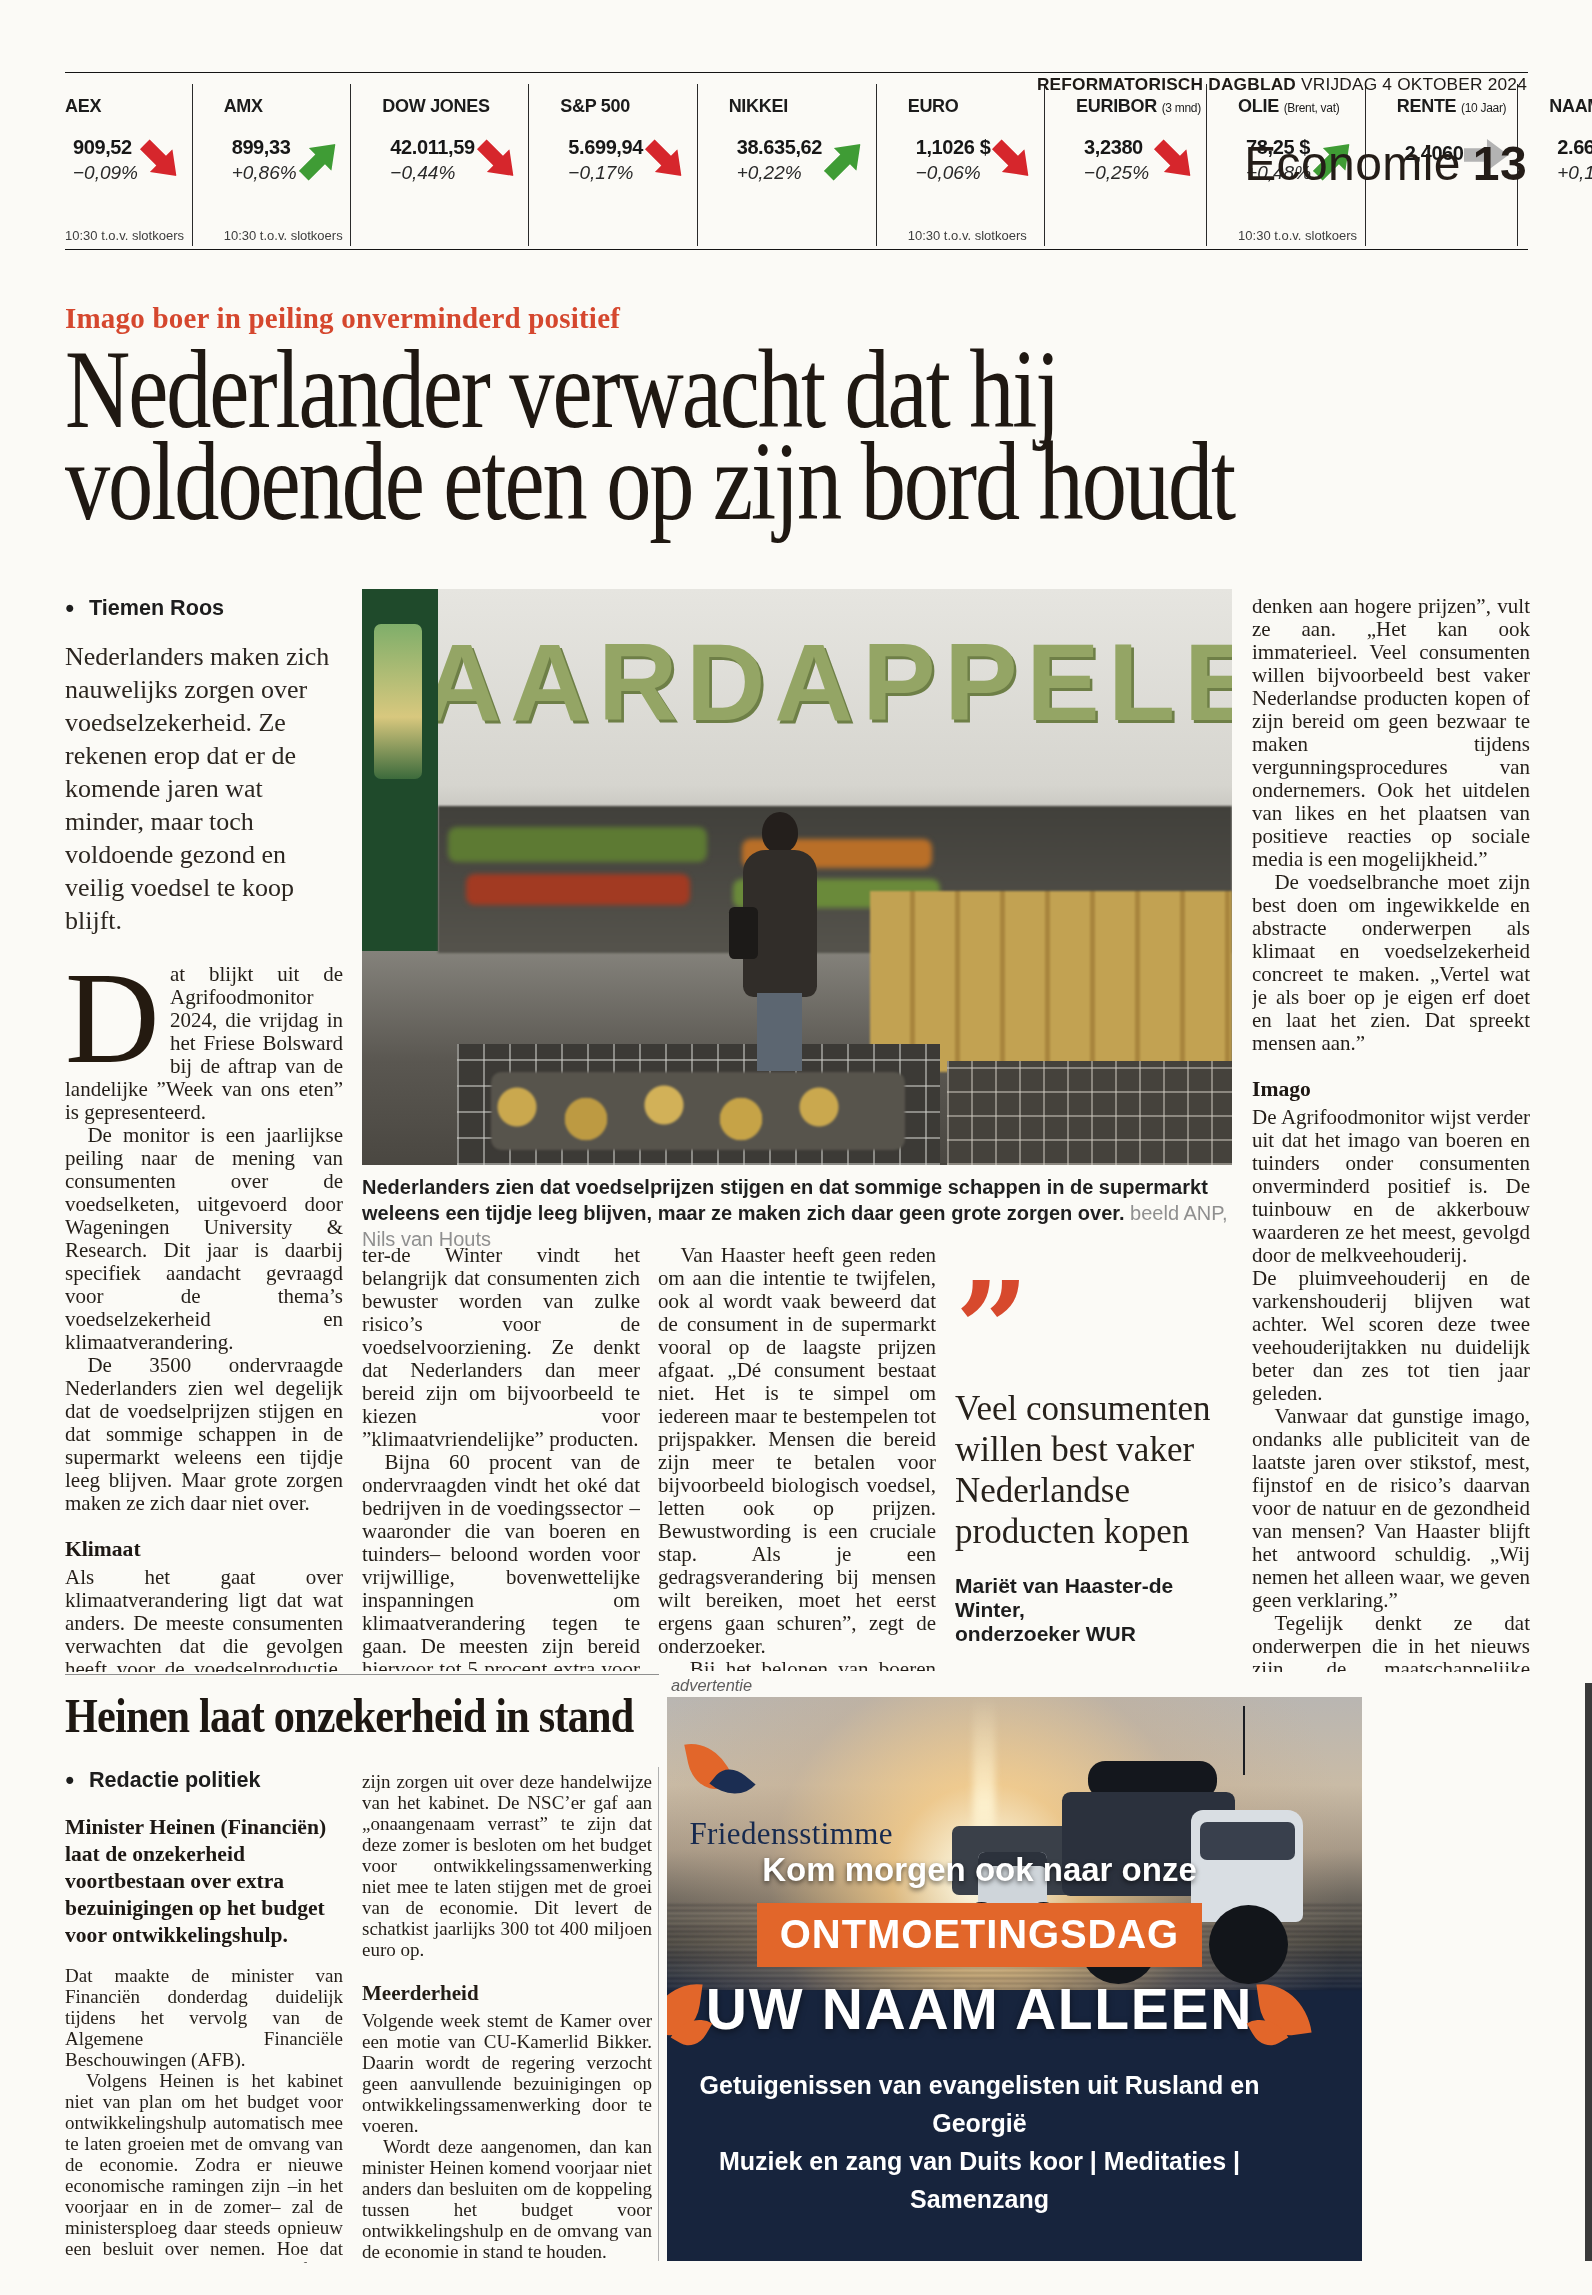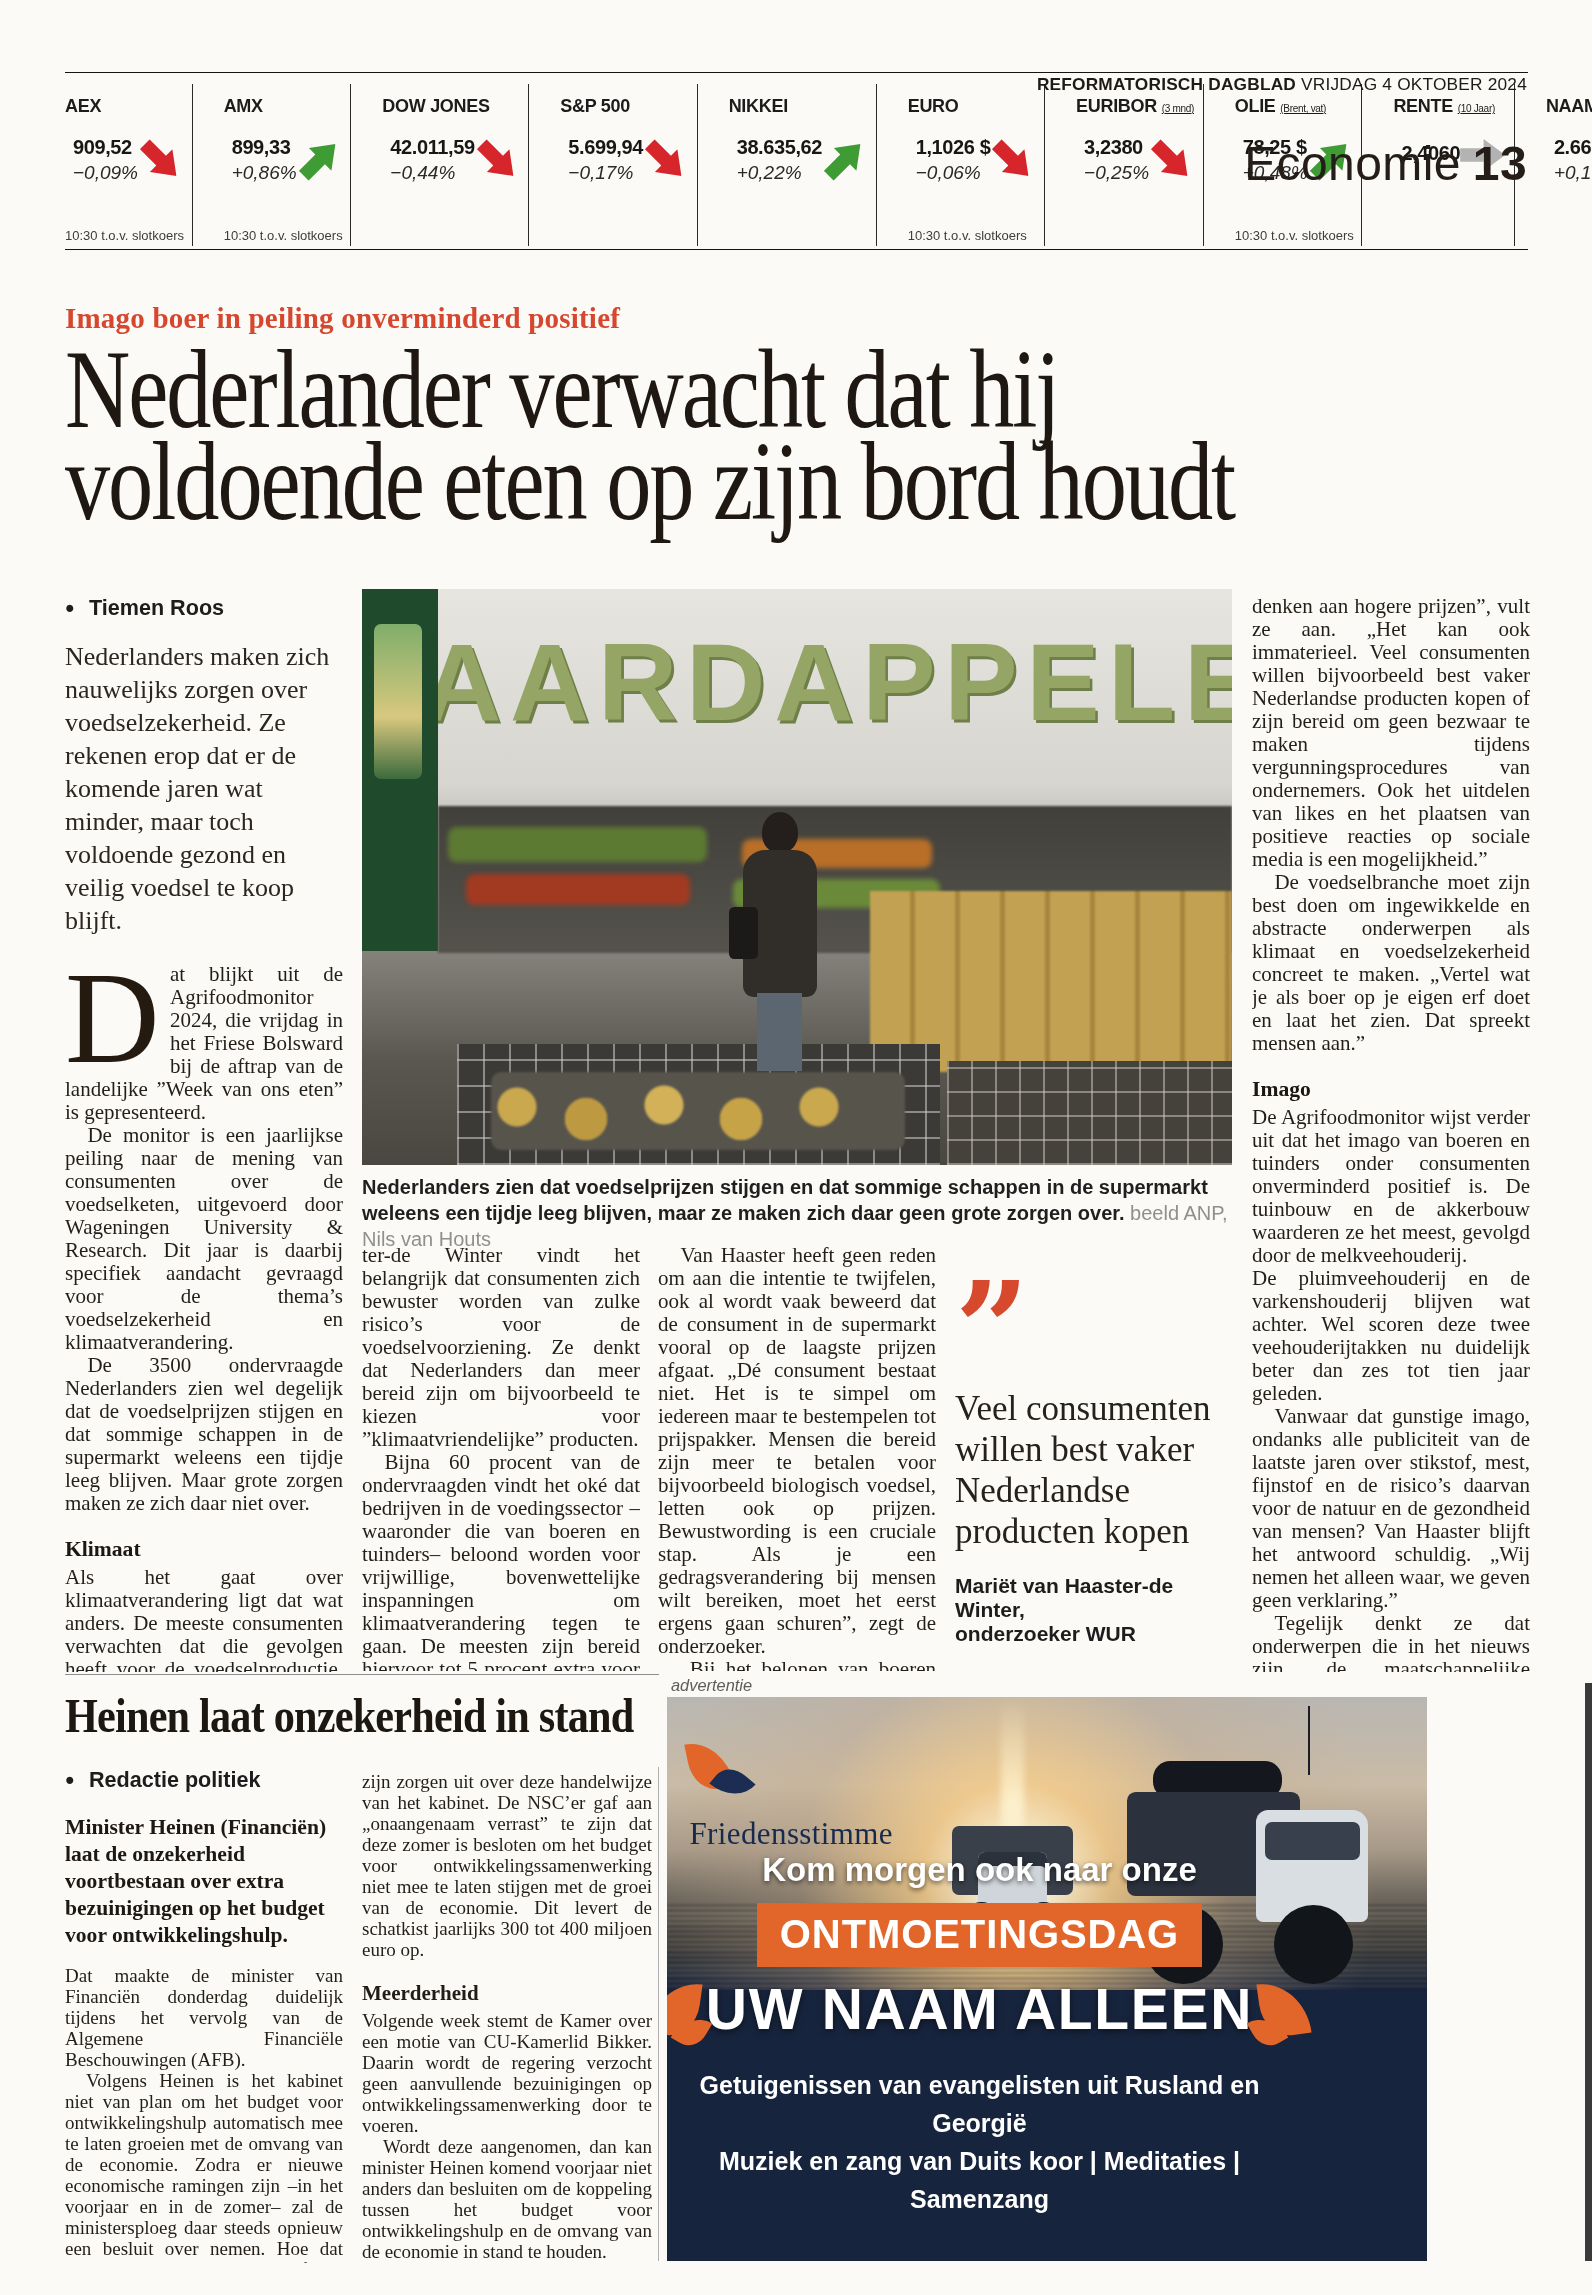--- a/index.html
+++ b/index.html
@@ -13,21 +13,21 @@
   
   .rule-top { position:absolute; left:65px; top:72px; width:1463px; border-top:1.7px solid #141414; }
   .rule-ticker-bottom { position:absolute; left:65px; top:249px; width:1463px; border-top:1.7px solid #141414; }
 
   
   .ticker { position:absolute; left:65px; top:84px; width:1103px; height:162px; display:flex; }
   .tcell { flex:1 1 0; padding:12px 5.2px 3.5px 10.4px; display:flex; flex-direction:column; }
   .tcell + .tcell { border-left:0.9px solid #2a2a2a;padding-left:31px; }
   .tcell:first-child { padding-left:0; }
   .tlabel { font-family:"Liberation Sans", sans-serif; font-weight:bold; font-size:18px; letter-spacing:-0.3px; color:#1c1c1c; white-space:nowrap; }
-  .tsub { font-weight:normal; font-size:10px;text-decoration:underline; }
+  .tsub { font-weight:normal; font-size:12px; }
   .trow { display:flex; align-items:center; margin-top:19px;margin-left:8px; }
   .tval { font-family:"Liberation Sans", sans-serif; font-weight:bold; font-size:20px; letter-spacing:-0.4px; color:#171717; white-space:nowrap; }
   .tchg { font-family:"Liberation Sans", sans-serif; font-style:italic; font-size:19px; color:#2a2a2a; margin-top:2.6px; white-space:nowrap; }
   .arrow { width:45px; height:38px; margin-left:auto; margin-right:3.5px; flex:none;
            clip-path:polygon(0% 32%, 52% 32%, 52% 8%, 100% 50%, 52% 92%, 52% 68%, 0% 68%); }
   .arrow.up   { background:#3f9c35; transform:rotate(-45deg); }
   .arrow.down { background:#d6262c; transform:rotate(45deg); }
   .arrow.flat { background:#b3b3b3; }
   .tnote { font-family:"Liberation Sans", sans-serif; font-size:13px; color:#3d3d3d; margin-top:auto; white-space:nowrap; }
 
@@ -110,21 +110,21 @@
   .bbodyp { font-size:19px; line-height:21px; text-align:justify; color:#241e18; }
   .bbodyp.ind { text-indent:21px; }
   .blead { font-weight:bold; font-size:21.6px; line-height:27px; color:#1d1814; margin:21px 0 15.5px 0; }
   .bsubhead { font-weight:bold; font-size:21px; margin-top:21px; margin-bottom:3.5px; }
   .vrule { position:absolute; left:658px; top:1767px; height:494px; border-left:0.9px solid #b0b0b0; }
   .edge-strip { position:absolute; left:1585px; top:1683px; width:7px; height:578px; background:#3a3a3a; }
 
   
   .ad-label { position:absolute; left:671px; top:1676px; font-family:"Liberation Sans", sans-serif;
               font-style:italic; font-size:16.4px; color:#5d5d5d; }
-  .ad { position:absolute; left:667px; top:1697px; width:760px; height:564px; overflow:hidden; background:#17243d; }
+  .ad { position:absolute; left:667px; top:1697px; width:695px; height:564px; overflow:hidden; background:#17243d; }
   .ad .photo-half { position:absolute; left:0; top:0; width:100%; height:293px;
       background:
         radial-gradient(circle at 46% 62%, rgba(255,248,222,.95) 0 26px, rgba(248,206,138,.8) 95px, rgba(196,170,140,.35) 216px, rgba(120,120,125,0) 362px),
         linear-gradient(180deg,#b9b6b2 0%,#c9bba6 30%,#a89a88 52%,#6e685f 68%,#42403c 84%,#17243d 100%);
   }
   .ad .sunpillar { position:absolute; left:44%; top:0; width:22.4px; height:216px;
       background:linear-gradient(180deg,rgba(255,250,230,0),rgba(255,246,214,.8),rgba(255,250,230,0)); filter:blur(3.5px); }
   .ad .sea { position:absolute; left:0; top:207px; width:100%; height:86px;
       background:repeating-linear-gradient(0deg,rgba(30,30,35,.25) 0 2.6px,rgba(200,190,170,.12) 2.6px 5.2px); filter:blur(0.9px); }
   .truck-big { position:absolute; right:15.5px; top:35px; width:285px; height:259px; }

